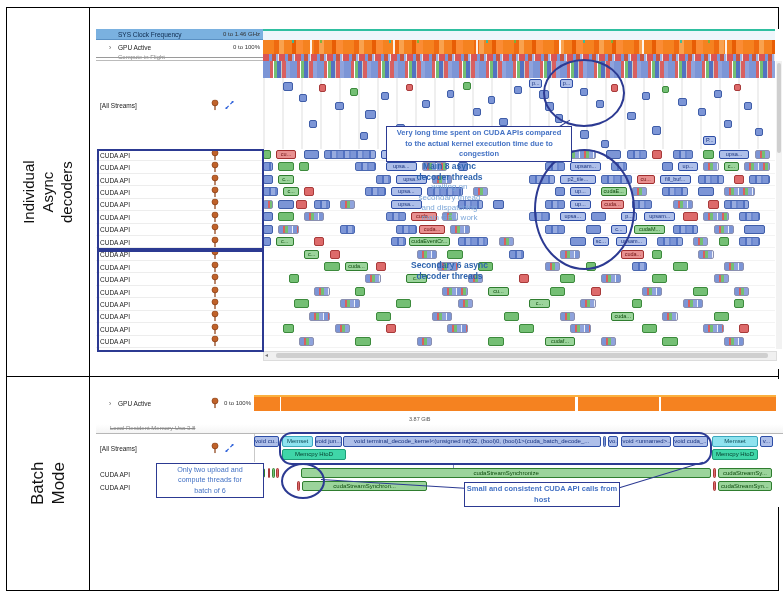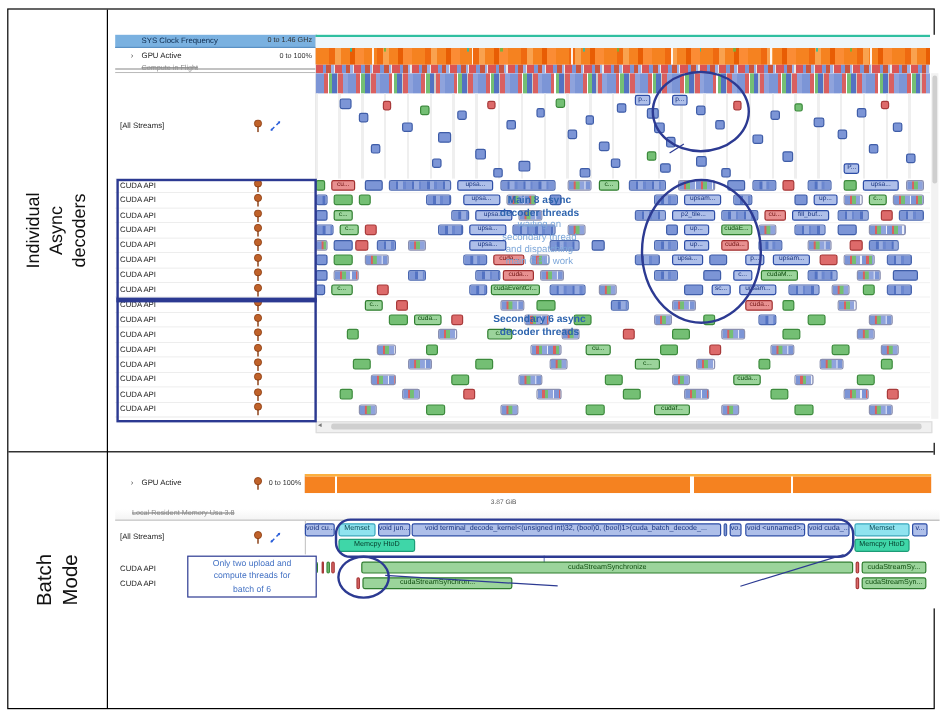--- a/index.html
+++ b/index.html
@@ -590,20 +590,22 @@
 main GPU work</div>
     </div>
     <div class="bluebox" style="left:1px;top:219px;width:163px;height:100px"></div>
     <div class="boxtxt" style="top:231px">
       <div class="b1" style="white-space:pre-line">Secondary 6 async
 decoder threads</div>
     </div>
     <div class="ellipse" style="left:447px;top:30px;width:78px;height:64px"></div>
     <div class="ellipse" style="left:438px;top:120px;width:97px;height:117px"></div>
     <div class="cline" style="left:462px;top:98px;width:14px;transform:rotate(-32deg)"></div>
+    <div class="annbox" style="left:290px;top:97px;width:184px;font-size:7.5px;line-height:1.4;white-space:pre-line;padding:1px 0">Very long time spent on CUDA APIs compared
+to the actual kernel execution time due to congestion</div>
   </div>
 
   <div class="shot" id="shot-bot">
 
     <div class="b-gpu">
       <div class="rlabel b-lab">
         <span class="txt" style="left:13px;color:#555">›</span>
         <span class="txt" style="left:22px">GPU Active</span>
         <span class="pin"><svg width="8" height="11" viewBox="0 0 8 11">
               <circle cx="4" cy="3.4" r="3" fill="#c0622a" stroke="#8a3d12" stroke-width="0.7"></circle>
@@ -688,14 +690,15 @@
         </div>
     </div>
 
     <div class="bluebox" style="left:183px;top:53px;width:429px;height:29px;border-radius:13px"></div>
     <div class="ellipse" style="left:185px;top:84px;width:40px;height:32px"></div>
     <div class="annbox" style="left:60px;top:84px;width:106px;font-size:7.2px;font-weight:normal;line-height:1.45;white-space:pre-line;padding:1px 0">Only two upload and
 compute threads for
 batch of 6</div>
     <div class="cline" style="left:225px;top:100px;width:144px;transform:rotate(3.5deg)"></div>
     <div class="cline" style="left:521px;top:109px;width:90px;transform:rotate(-17deg)"></div>
+    <div class="annbox" style="left:368px;top:103px;width:154px;font-size:7.5px;line-height:1.5">Small and consistent CUDA API calls from host</div>
   </div>
 </div>
 
 </body></html>

